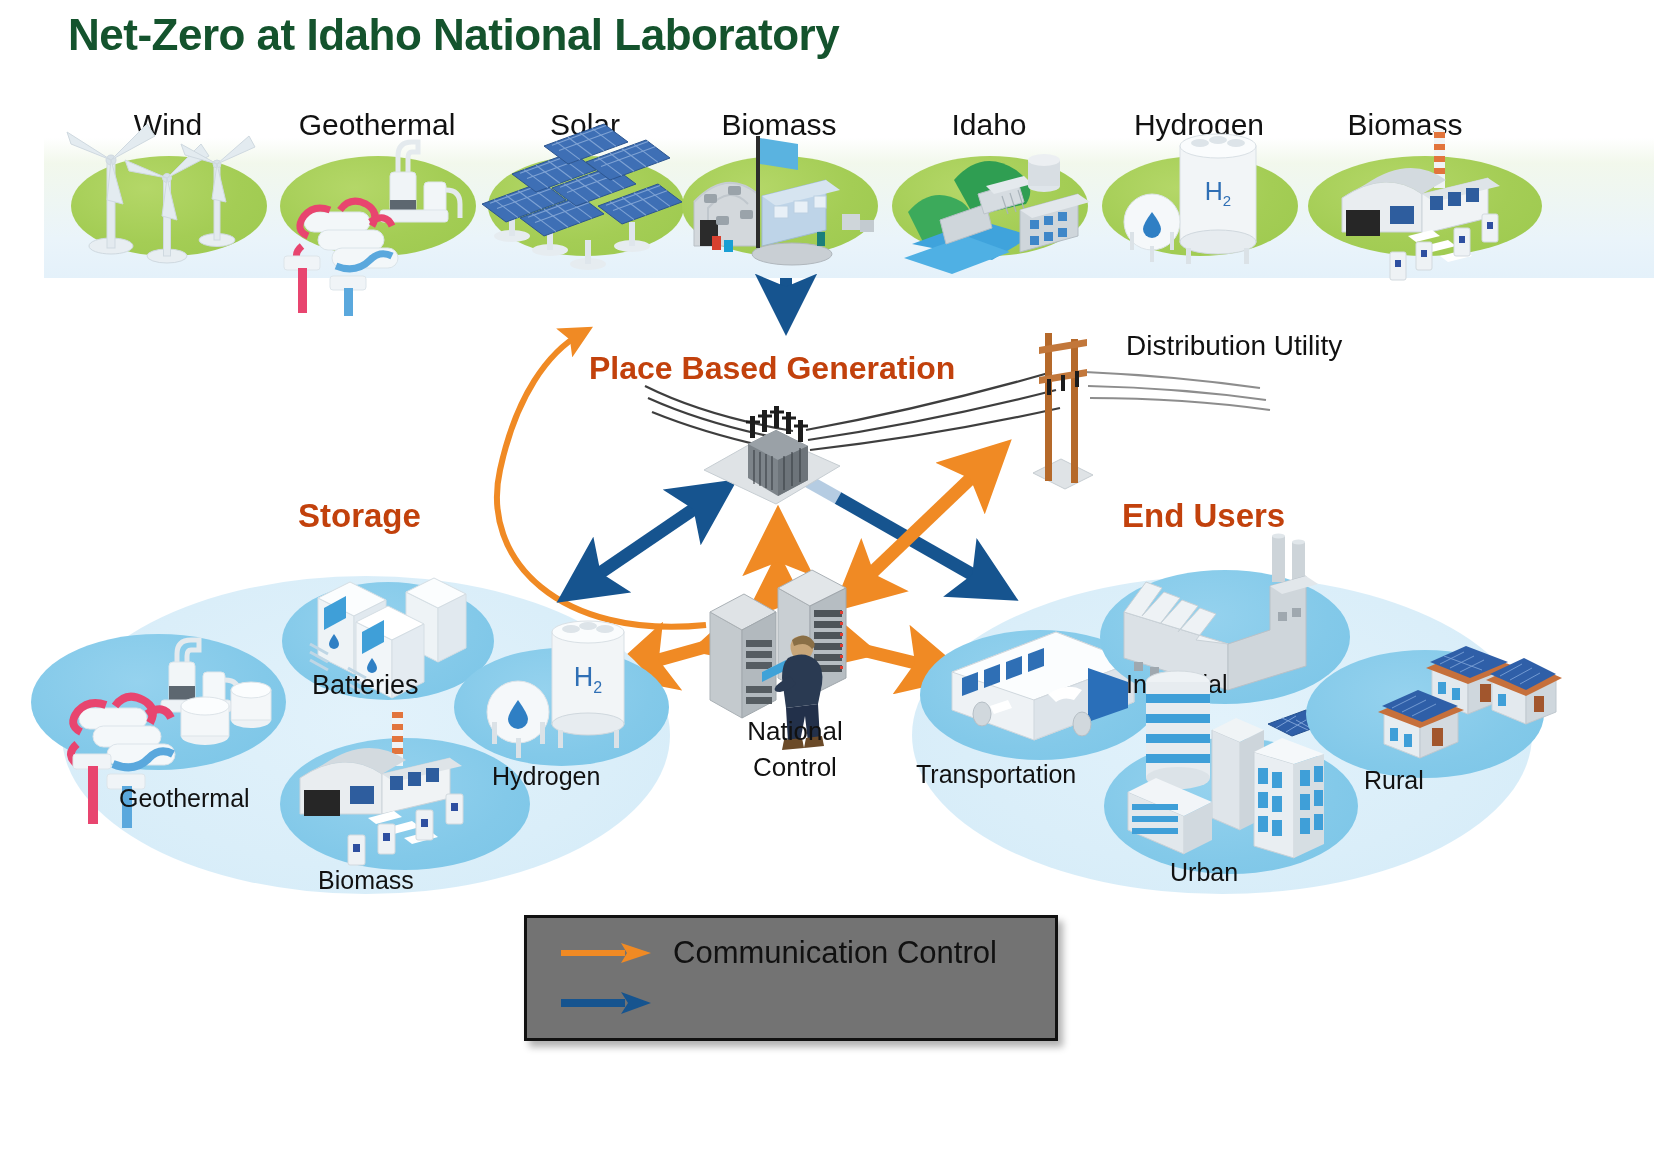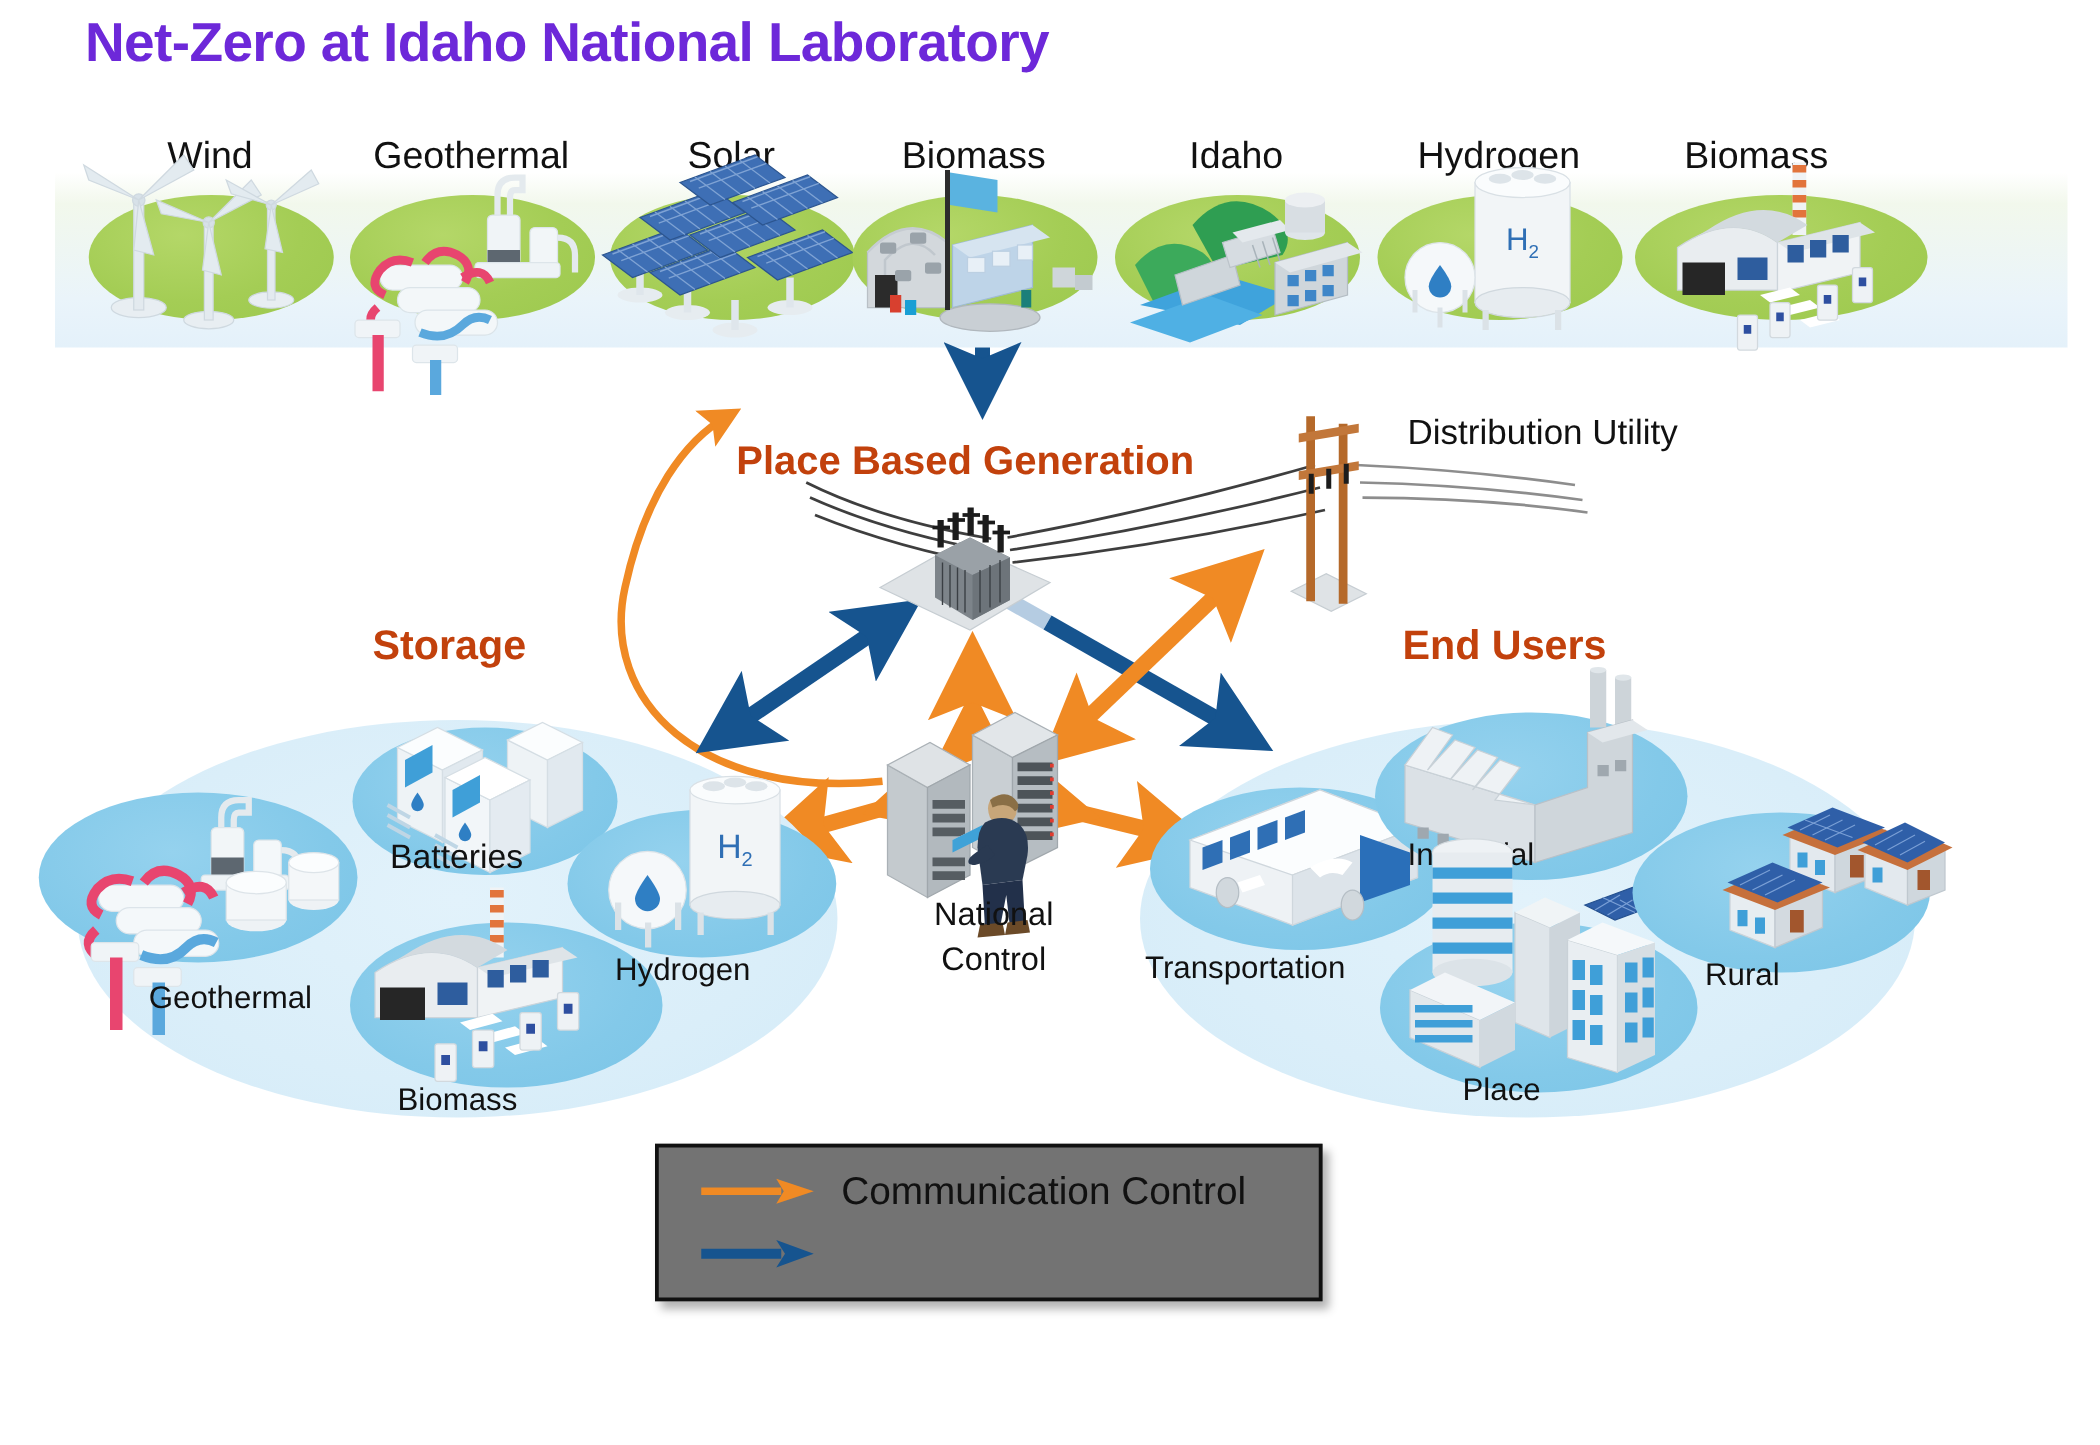--- a/index.html
+++ b/index.html
@@ -8,21 +8,21 @@
     font-family:"Liberation Sans","DejaVu Sans",sans-serif;
     color:#1a1a1a;
   }
   #stage{position:absolute;left:0;top:0;width:1680px;height:1156px;}
   .abs{position:absolute;}
 
   
   #title{
     left:68px;top:10px;
     font-size:44px;font-weight:bold;letter-spacing:-0.5px;
-    color:#6d28d9;white-space:nowrap;
+    color:#14532d;white-space:nowrap;
   }
 
   
   #gen-band{
     left:44px;top:138px;width:1610px;height:140px;
     background:linear-gradient(180deg,#ffffff 0%,#f2f8ec 18%,#eaf4fa 72%,#e4f1fa 100%);
   }
   .gen-cell{width:230px;height:190px;top:108px;}
   .gen-label{
     width:100%;text-align:center;font-size:30px;color:#111;
@@ -723,21 +723,21 @@
 
         <path d="M152,56 L190,42 L214,54 L176,68 Z" fill="#2f5fa8" stroke="#24508f"></path>
         <g stroke="#7ba0d6" stroke-width="1">
           <path d="M160,60 L180,48"></path>
             <path d="M170,64 L190,52"></path>
             <path d="M180,52 L198,62"></path>
           <path d="M166,50 L192,62"></path>
         </g>
       </g>
     </svg>
-    <div class="abs plain-label" style="left:72px;top:190px;">Place</div>
+    <div class="abs plain-label" style="left:72px;top:190px;">Urban</div>
   </div>
 
   <div class="abs" style="left:1292px;top:622px;width:280px;height:190px;">
     <div class="abs node-ellipse" style="left:14px;top:28px;width:238px;height:128px;"></div>
     <svg class="abs" style="left:14px;top:4px;" width="250" height="150">
       <g>
 
         <g transform="translate(110,0)">
           <path d="M16,40 L16,74 L52,88 L52,54 Z" fill="#e3e9ee" stroke="#cbd3d9"></path>
           <path d="M52,54 L52,88 L92,72 L92,38 Z" fill="#cfd7dd" stroke="#bfc8cf"></path>

